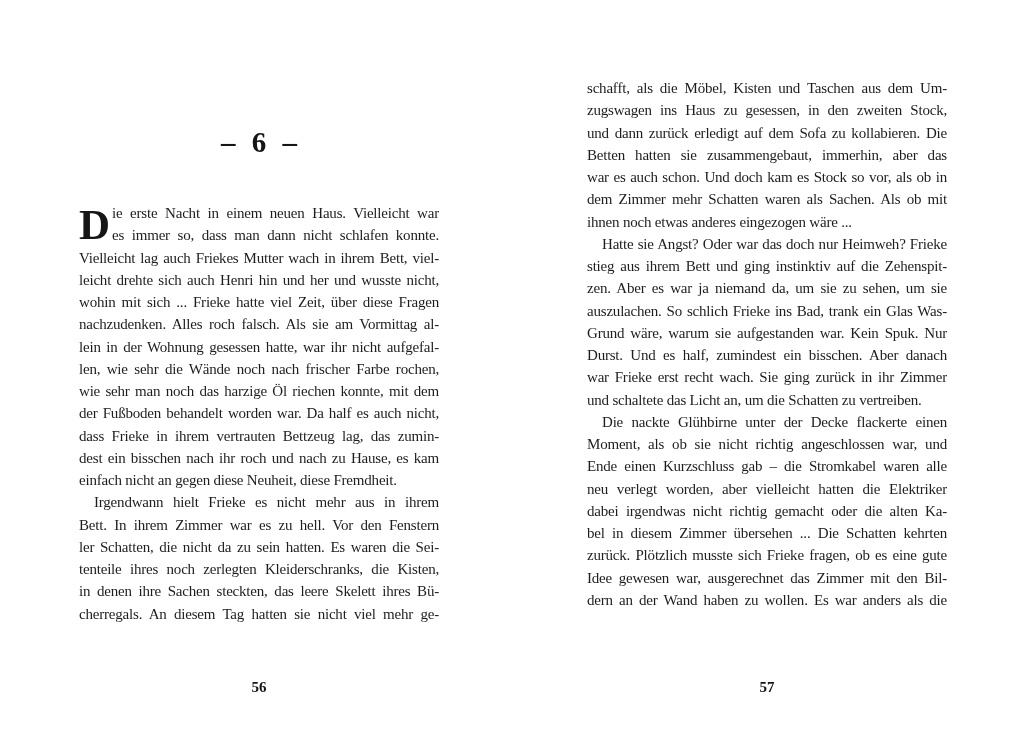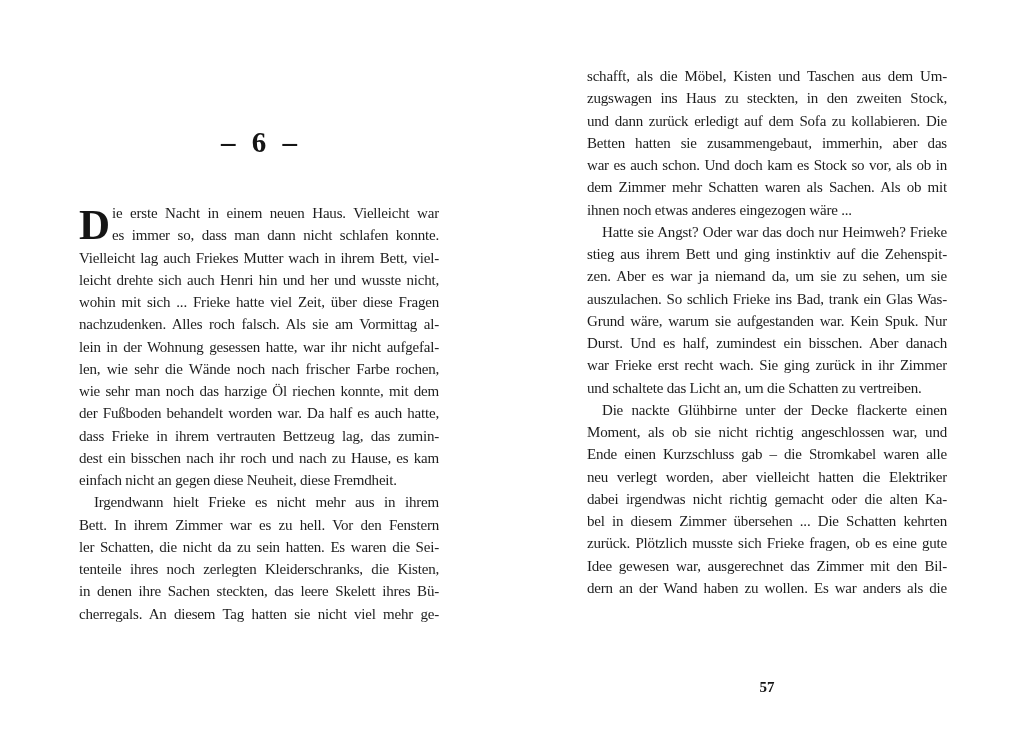--- a/index.html
+++ b/index.html
@@ -35,21 +35,21 @@
     word-spacing: 9px;
     color: #151515;
   }
 
   .body-text {
     position: absolute;
     left: 0;
     width: 360px;
   }
   #left-body  { top: 205px; }
-  #right-body { top: 68px; }
+  #right-body { top: 80px; }
 
   .line {
     box-sizing: border-box;
     width: 100%;
     height: 22.25px;
     font-size: 15px;
     letter-spacing: -0.2px;
     overflow: hidden;
     text-align: justify;
     text-align-last: justify;
@@ -95,37 +95,38 @@
   <div class="body-text" id="left-body">
       <div class="line dropcap-line">ie erste Nacht in einem neuen Haus. Vielleicht war</div>
       <div class="line dropcap-line">es immer so, dass man dann nicht schlafen konnte.</div>
       <div class="line">Vielleicht lag auch Friekes Mutter wach in ihrem Bett, viel-</div>
       <div class="line">leicht drehte sich auch Henri hin und her und wusste nicht,</div>
       <div class="line">wohin mit sich ... Frieke hatte viel Zeit, über diese Fragen</div>
       <div class="line">nachzudenken. Alles roch falsch. Als sie am Vormittag al-</div>
       <div class="line">lein in der Wohnung gesessen hatte, war ihr nicht aufgefal-</div>
       <div class="line">len, wie sehr die Wände noch nach frischer Farbe rochen,</div>
       <div class="line">wie sehr man noch das harzige Öl riechen konnte, mit dem</div>
-      <div class="line">der Fußboden behandelt worden war. Da half es auch hatte,</div>
+      <div class="line">der Fußboden behandelt worden war. Da half es auch nicht,</div>
       <div class="line">dass Frieke in ihrem vertrauten Bettzeug lag, das zumin-</div>
       <div class="line">dest ein bisschen nach ihr roch und nach zu Hause, es kam</div>
       <div class="line para-end">einfach nicht an gegen diese Neuheit, diese Fremdheit.</div>
       <div class="line indent">Irgendwann hielt Frieke es nicht mehr aus in ihrem</div>
       <div class="line">Bett. In ihrem Zimmer war es zu hell. Vor den Fenstern</div>
       <div class="line">ler Schatten, die nicht da zu sein hatten. Es waren die Sei-</div>
       <div class="line">tenteile ihres noch zerlegten Kleiderschranks, die Kisten,</div>
       <div class="line">in denen ihre Sachen steckten, das leere Skelett ihres Bü-</div>
       <div class="line">cherregals. An diesem Tag hatten sie nicht viel mehr ge-</div>
     </div>
+  <div class="page-number">56</div>
 </div>
 
 <div class="page" id="right-page">
   <div class="body-text" id="right-body">
       <div class="line">schafft, als die Möbel, Kisten und Taschen aus dem Um-</div>
-      <div class="line">zugswagen ins Haus zu steckten, in den zweiten Stock,</div>
+      <div class="line">zugswagen ins Haus zu gesessen, in den zweiten Stock,</div>
       <div class="line">und dann zurück erledigt auf dem Sofa zu kollabieren. Die</div>
       <div class="line">Betten hatten sie zusammengebaut, immerhin, aber das</div>
       <div class="line">war es auch schon. Und doch kam es Stock so vor, als ob in</div>
       <div class="line">dem Zimmer mehr Schatten waren als Sachen. Als ob mit</div>
       <div class="line para-end">ihnen noch etwas anderes eingezogen wäre ...</div>
       <div class="line indent">Hatte sie Angst? Oder war das doch nur Heimweh? Frieke</div>
       <div class="line">stieg aus ihrem Bett und ging instinktiv auf die Zehenspit-</div>
       <div class="line">zen. Aber es war ja niemand da, um sie zu sehen, um sie</div>
       <div class="line">auszulachen. So schlich Frieke ins Bad, trank ein Glas Was-</div>
       <div class="line">Grund wäre, warum sie aufgestanden war. Kein Spuk. Nur</div>

